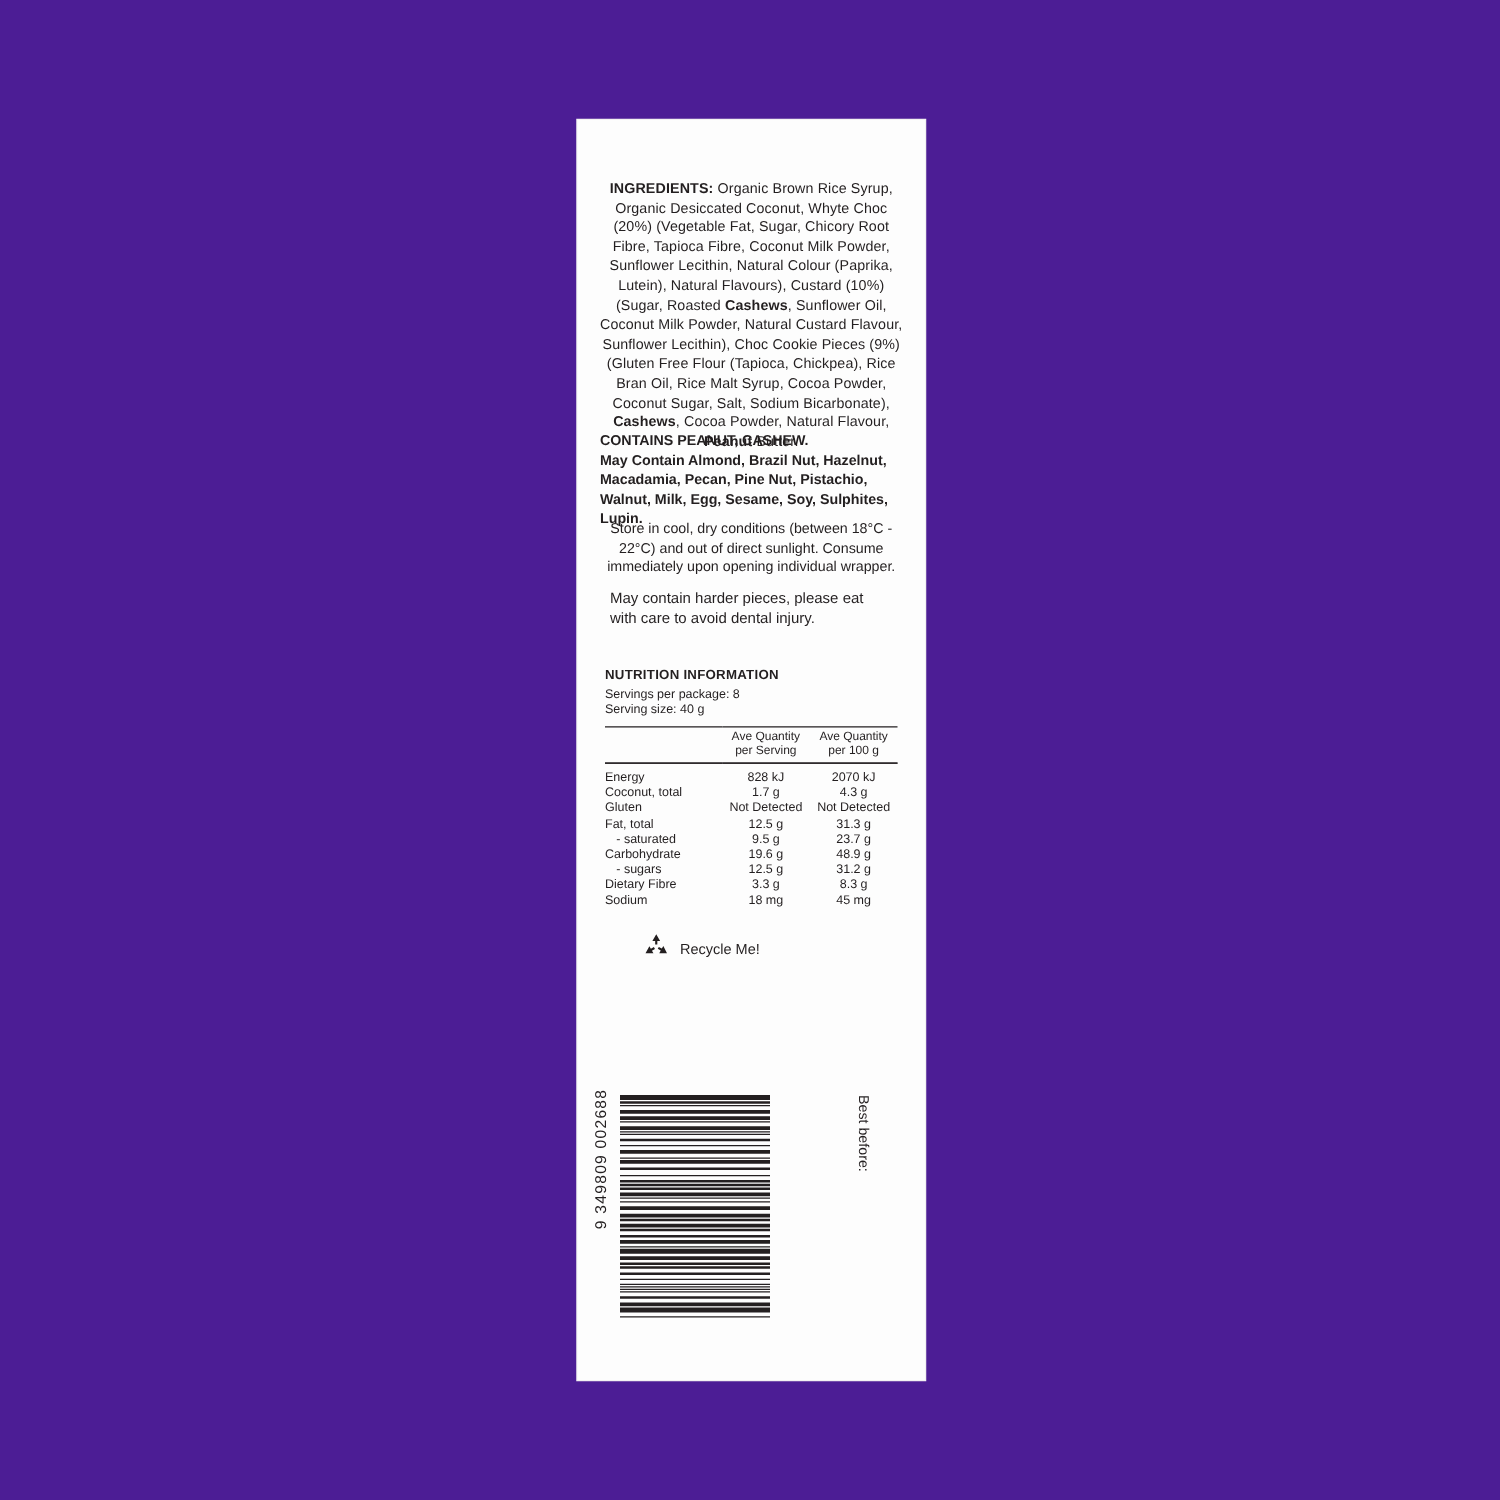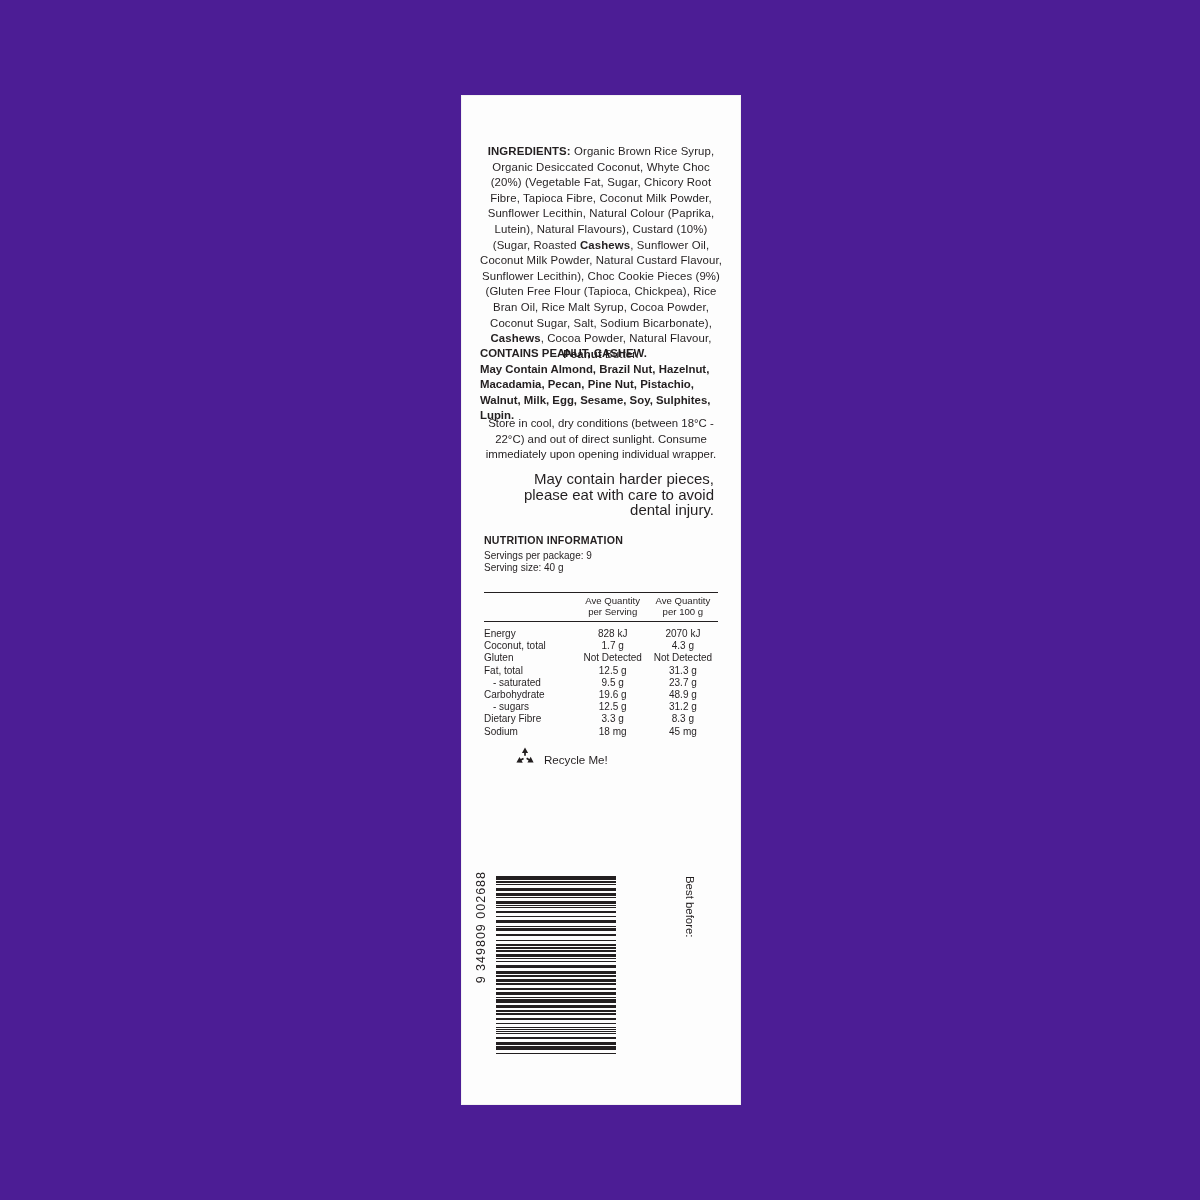--- a/index.html
+++ b/index.html
@@ -71,22 +71,22 @@
     font-size: 11.4px;
     line-height: 15.6px;
     color: #231f20;
   }
 
   .warning {
     position: absolute;
     left: 26px;
     top: 375px;
     width: 226px;
-    text-align: right;
-    font-size: 15px;
+    text-align: left;
+    font-size: 12px;
     line-height: 15.6px;
     color: #231f20;
   }
 
   
   .nutrition {
     position: absolute;
     left: 22px;
     top: 438px;
     width: 234px;
@@ -99,21 +99,21 @@
     margin-bottom: 4px;
   }
   .nut-sub {
     font-size: 10px;
     line-height: 12.4px;
   }
   table.nut {
     width: 100%;
     border-collapse: collapse;
     font-size: 10px;
-    margin-top: 17px;
+    margin-top: 6px;
   }
   table.nut th, table.nut td {
     padding: 0;
     font-weight: 400;
     vertical-align: top;
   }
   table.nut thead th {
     border-top: 1px solid #231f20;
     border-bottom: 1px solid #231f20;
     padding: 2px 0 3px 0;
@@ -219,21 +219,21 @@
         <div>CONTAINS PEANUT, CASHEW.</div>
         <div>May Contain Almond, Brazil Nut, Hazelnut, Macadamia, Pecan, Pine Nut, Pistachio, Walnut, Milk, Egg, Sesame, Soy, Sulphites, Lupin.</div>
       </div>
 
       <div class="storage">Store in cool, dry conditions (between 18°C - 22°C) and out of direct sunlight. Consume immediately upon opening individual wrapper.</div>
 
       <div class="warning">May contain harder pieces, please eat with care to avoid dental injury.</div>
 
       <div class="nutrition">
         <div class="nut-title">NUTRITION INFORMATION</div>
-        <div class="nut-sub">Servings per package: 9</div>
+        <div class="nut-sub">Servings per package: 8</div>
         <div class="nut-sub">Serving size: 40 g</div>
 
         <table class="nut">
           <thead>
             <tr>
               <th class="blank"></th>
               <th>Ave Quantity<br>per Serving</th>
               <th>Ave Quantity<br>per 100 g</th>
             </tr>
           </thead>

